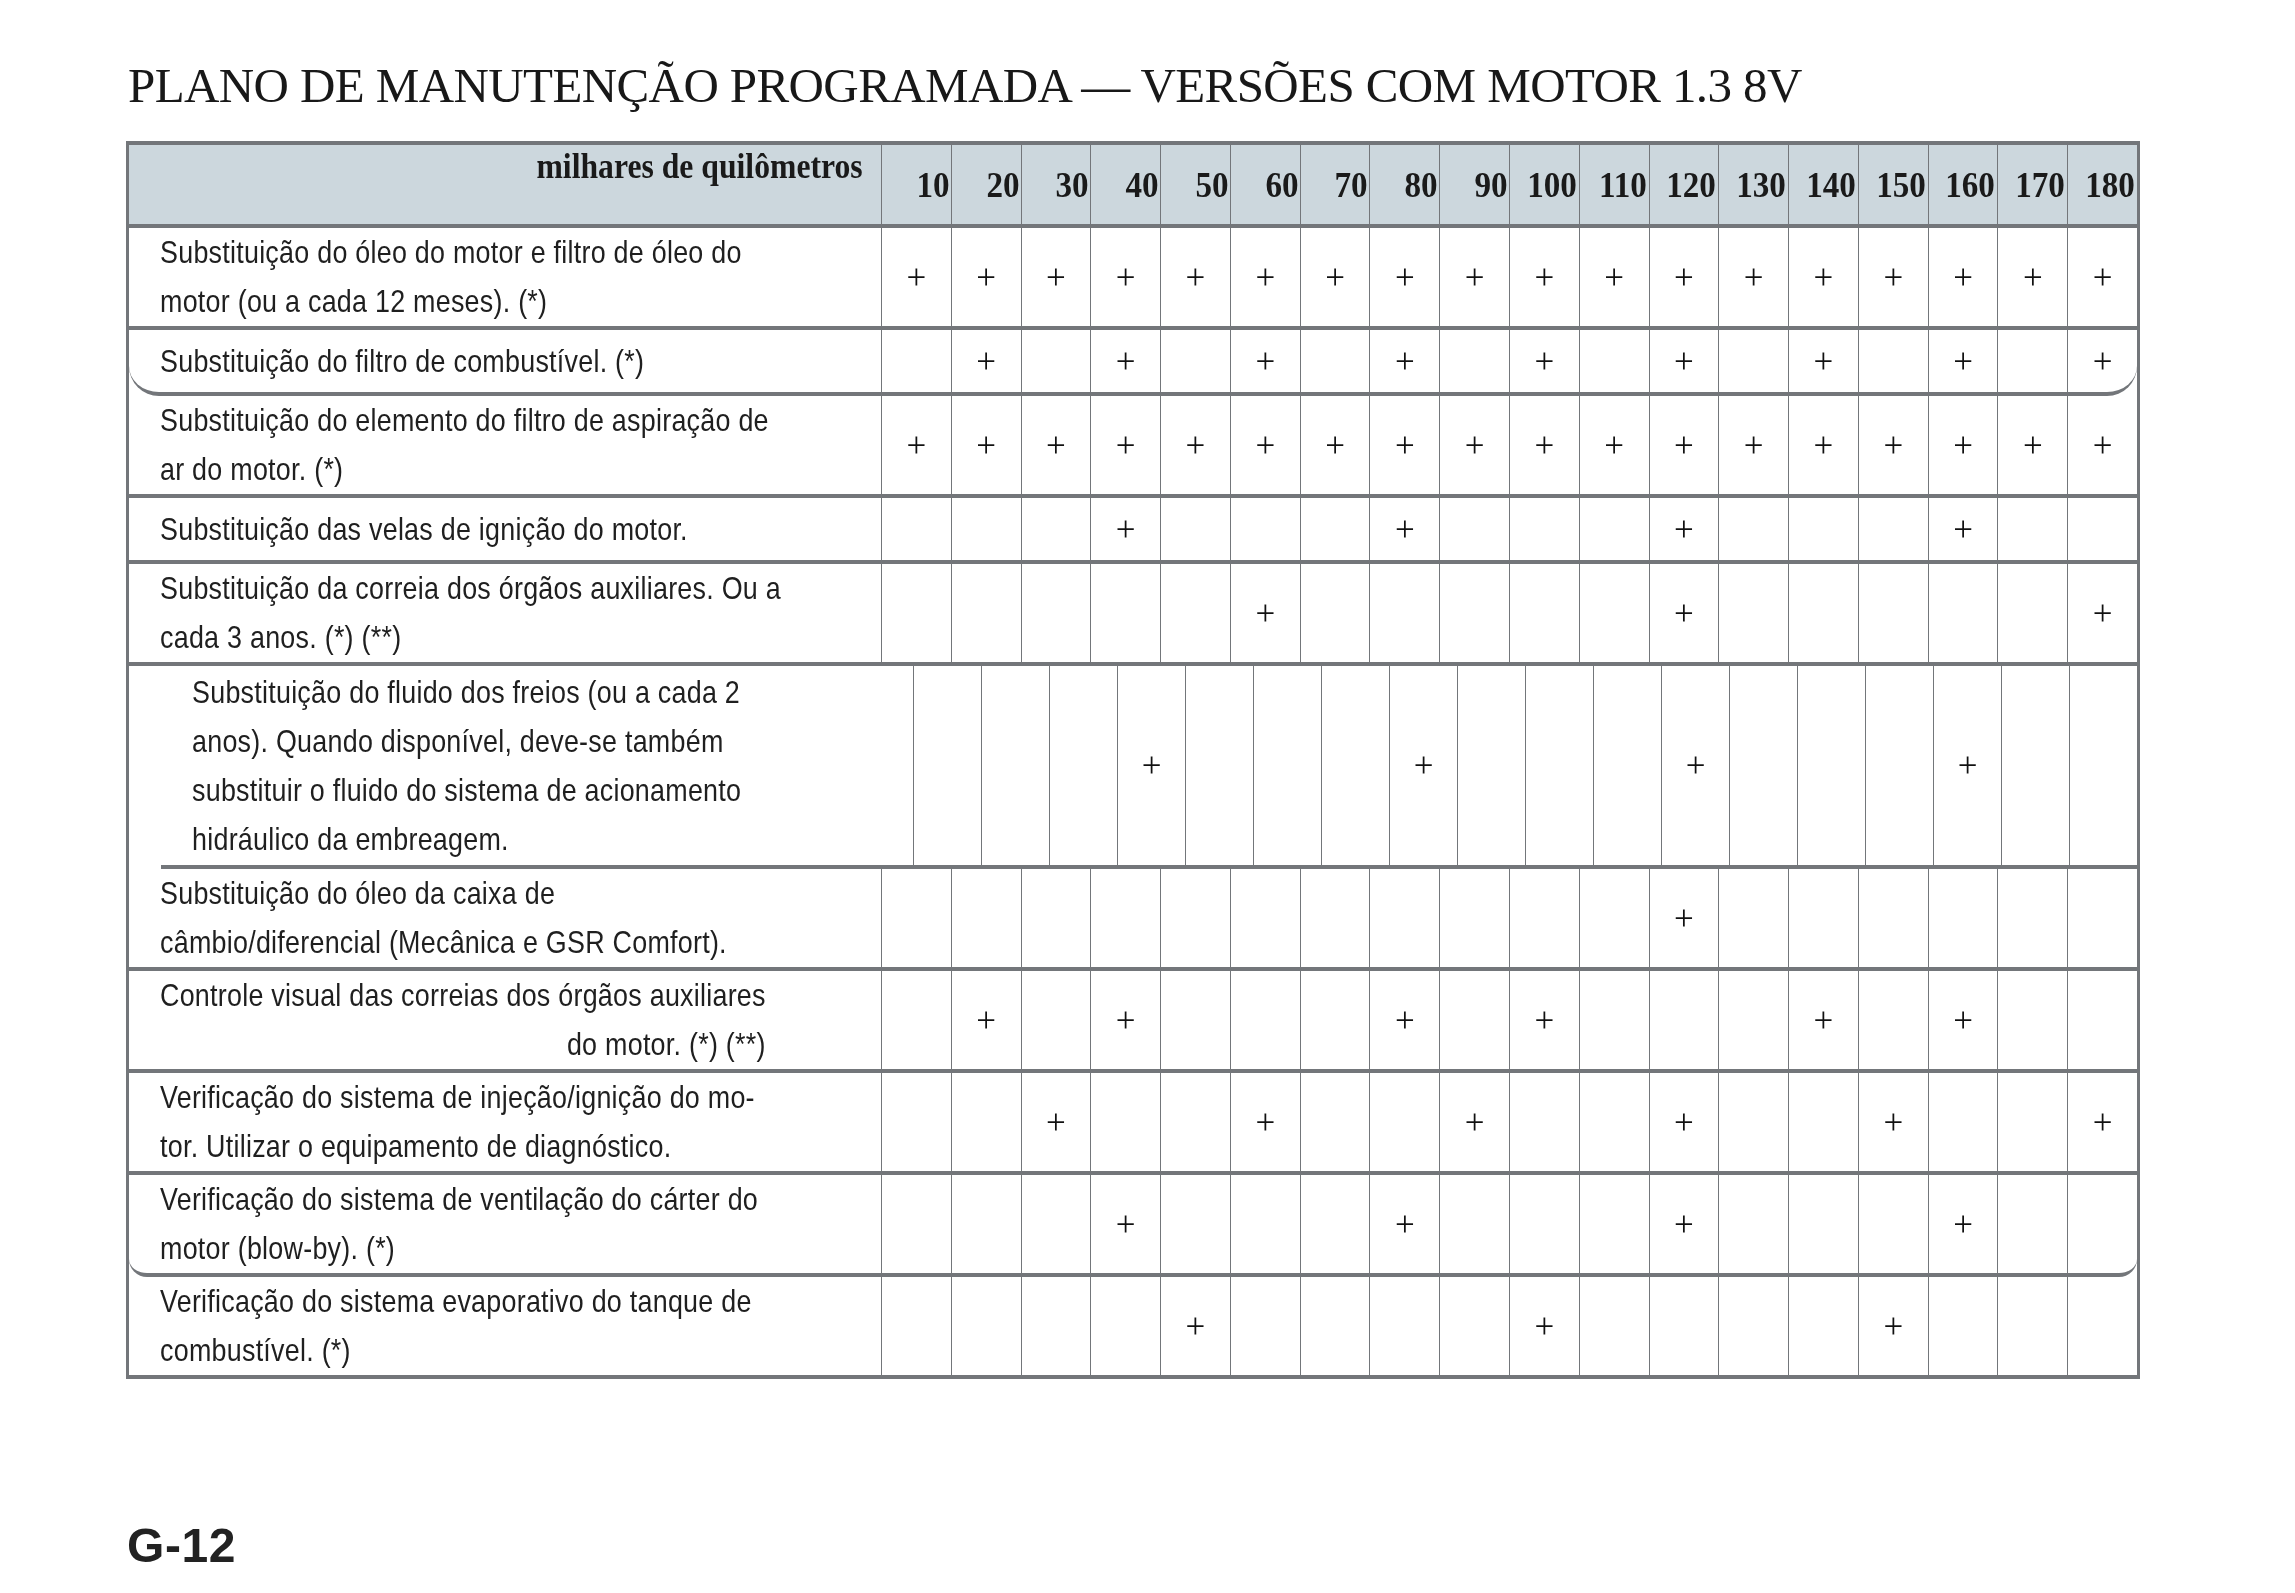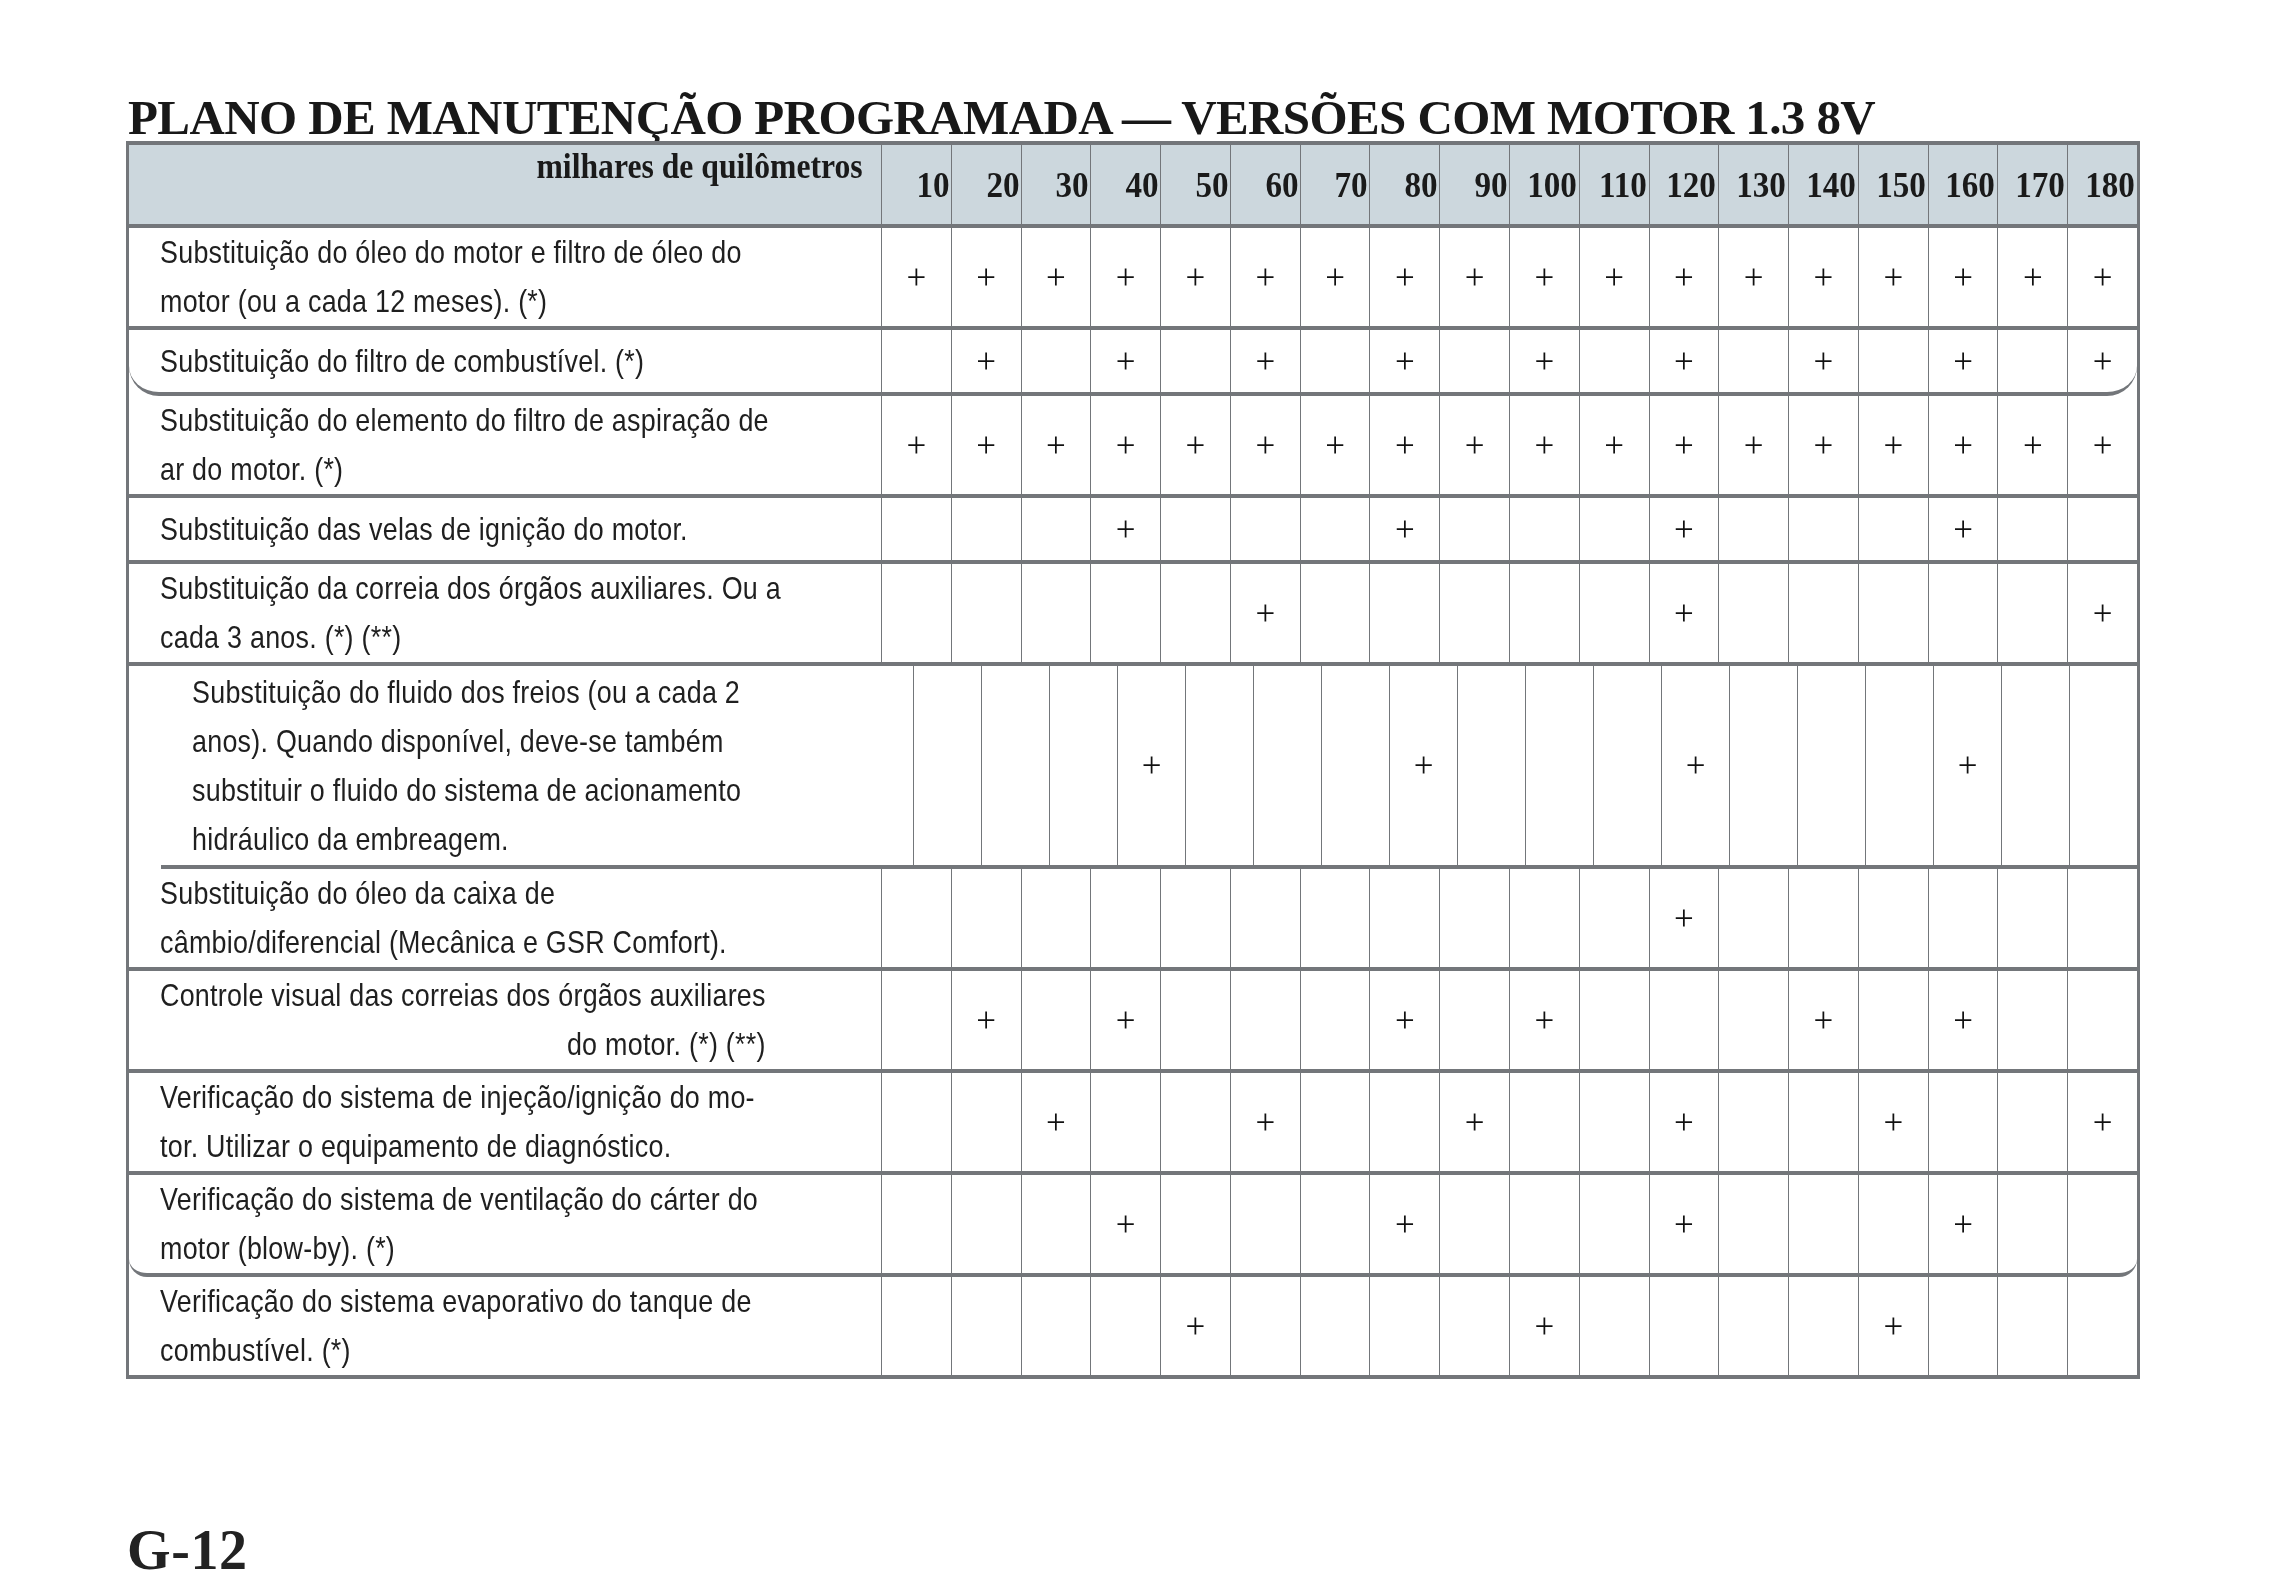--- a/index.html
+++ b/index.html
@@ -8,22 +8,22 @@
     --text:#1c1c1c;
   }
   html,body{margin:0;padding:0;}
   body{
     width:2295px;height:1593px;background:#ffffff;position:relative;
     font-family:"Liberation Sans", sans-serif;color:var(--text);
     overflow:hidden;
   }
   .title{
     position:absolute;left:128px;top:57px;
-    font-family:"Liberation Serif", serif;font-weight:bold;font-size:49px;
-    letter-spacing:-0.6px;white-space:nowrap;color:#181818;margin-top:32px;
+    font-family:"Liberation Serif", serif;font-weight:normal;font-size:49px;
+    letter-spacing:-0.6px;white-space:nowrap;color:#181818;
   }
   .mtable{
     position:absolute;left:126px;top:141px;width:2014px;
     border-left:3.2px solid var(--grid);
     border-right:3.2px solid var(--grid);
     border-top:4.5px solid var(--grid);
     box-sizing:border-box;
   }
   .hrow{
     display:grid;grid-template-columns:752px repeat(18,1fr);
@@ -60,22 +60,22 @@
   .cell{
     border-left:1.9px solid var(--grid);
     display:flex;align-items:center;justify-content:center;
   }
   .plus{
     font-family:"Liberation Serif", serif;font-size:35px;color:#111111;
     line-height:1;
   }
   .footer{
     position:absolute;left:127px;top:1518px;
-    font-family:Liberation Serif, serif;font-weight:bold;
-    font-size:56px;letter-spacing:0.6px;color:#222222;
+    font-family:Liberation Sans, sans-serif;font-weight:bold;
+    font-size:48px;letter-spacing:0.6px;color:#222222;
   }
 </style>
 </head>
 <body>
 
 <div class="title">PLANO DE MANUTENÇÃO PROGRAMADA — VERSÕES COM MOTOR 1.3 8V</div>
 
 <div class="mtable">
   <div class="hrow">
     <div class="hlabel">

